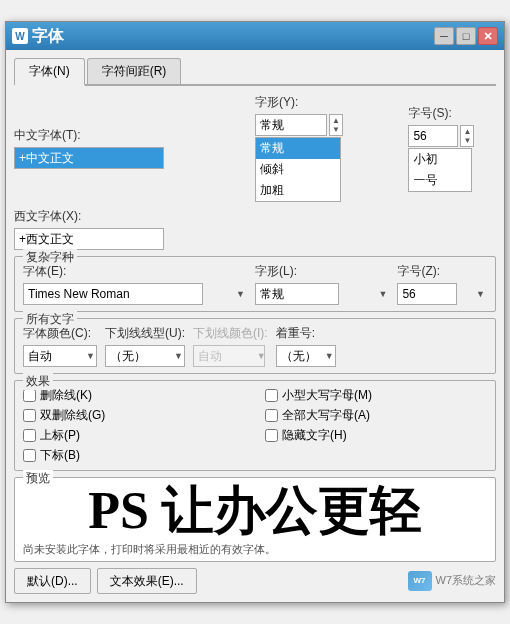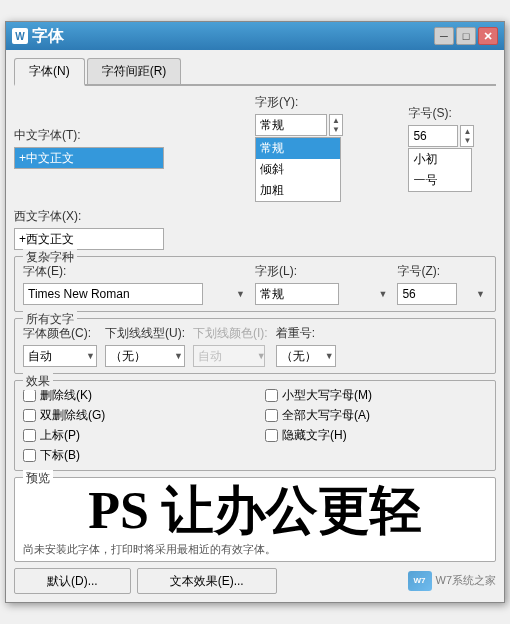--- a/index.html
+++ b/index.html
@@ -33,21 +33,21 @@
     .all-text-row { display: flex; gap: 8px; align-items: flex-end; }
     .effects-section { border: 1px solid #aaa; border-radius: 2px; padding: 6px 8px; margin-bottom: 6px; position: relative; }
     .effects-label { position: absolute; top: -8px; left: 8px; background: #f0f0f0; padding: 0 3px; font-size: 12px; color: #333; }
     .effects-grid { display: grid; grid-template-columns: 1fr 1fr; gap: 3px 20px; }
     .checkbox-row { display: flex; align-items: center; gap: 4px; font-size: 12px; }
     .checkbox-row input[type=checkbox] { margin: 0; }
     .preview-section { border: 1px solid #aaa; border-radius: 2px; padding: 4px 8px; margin-bottom: 6px; position: relative; min-height: 70px; background: white; }
     .preview-label { position: absolute; top: -8px; left: 8px; background: white; padding: 0 3px; font-size: 12px; color: #333; }
     .preview-text { font-size: 52px; font-weight: bold; text-align: center; line-height: 1.1; overflow: hidden; white-space: nowrap; font-family: 'Times New Roman', serif; }
     .preview-note { font-size: 11px; color: #555; margin-top: 2px; }
-    .btn { padding: 4px 32px; border: 1px solid #aaa; background: #f0f0f0; cursor: pointer; font-size: 12px; border-radius: 2px; height: 26px; }
+    .btn { padding: 4px 12px; border: 1px solid #aaa; background: #f0f0f0; cursor: pointer; font-size: 12px; border-radius: 2px; height: 26px; }
     .watermark-logo { width: 24px; height: 20px; background: linear-gradient(135deg, #2288cc, #44aaee); border-radius: 3px; display: flex; align-items: center; justify-content: center; color: white; font-size: 8px; font-weight: bold; }
     .bottom-area { display: flex; justify-content: space-between; align-items: center; }
   </style>
 </head>
 <body>
 
 <div class="window">
 
   <div class="titlebar">
     <div class="titlebar-left">

